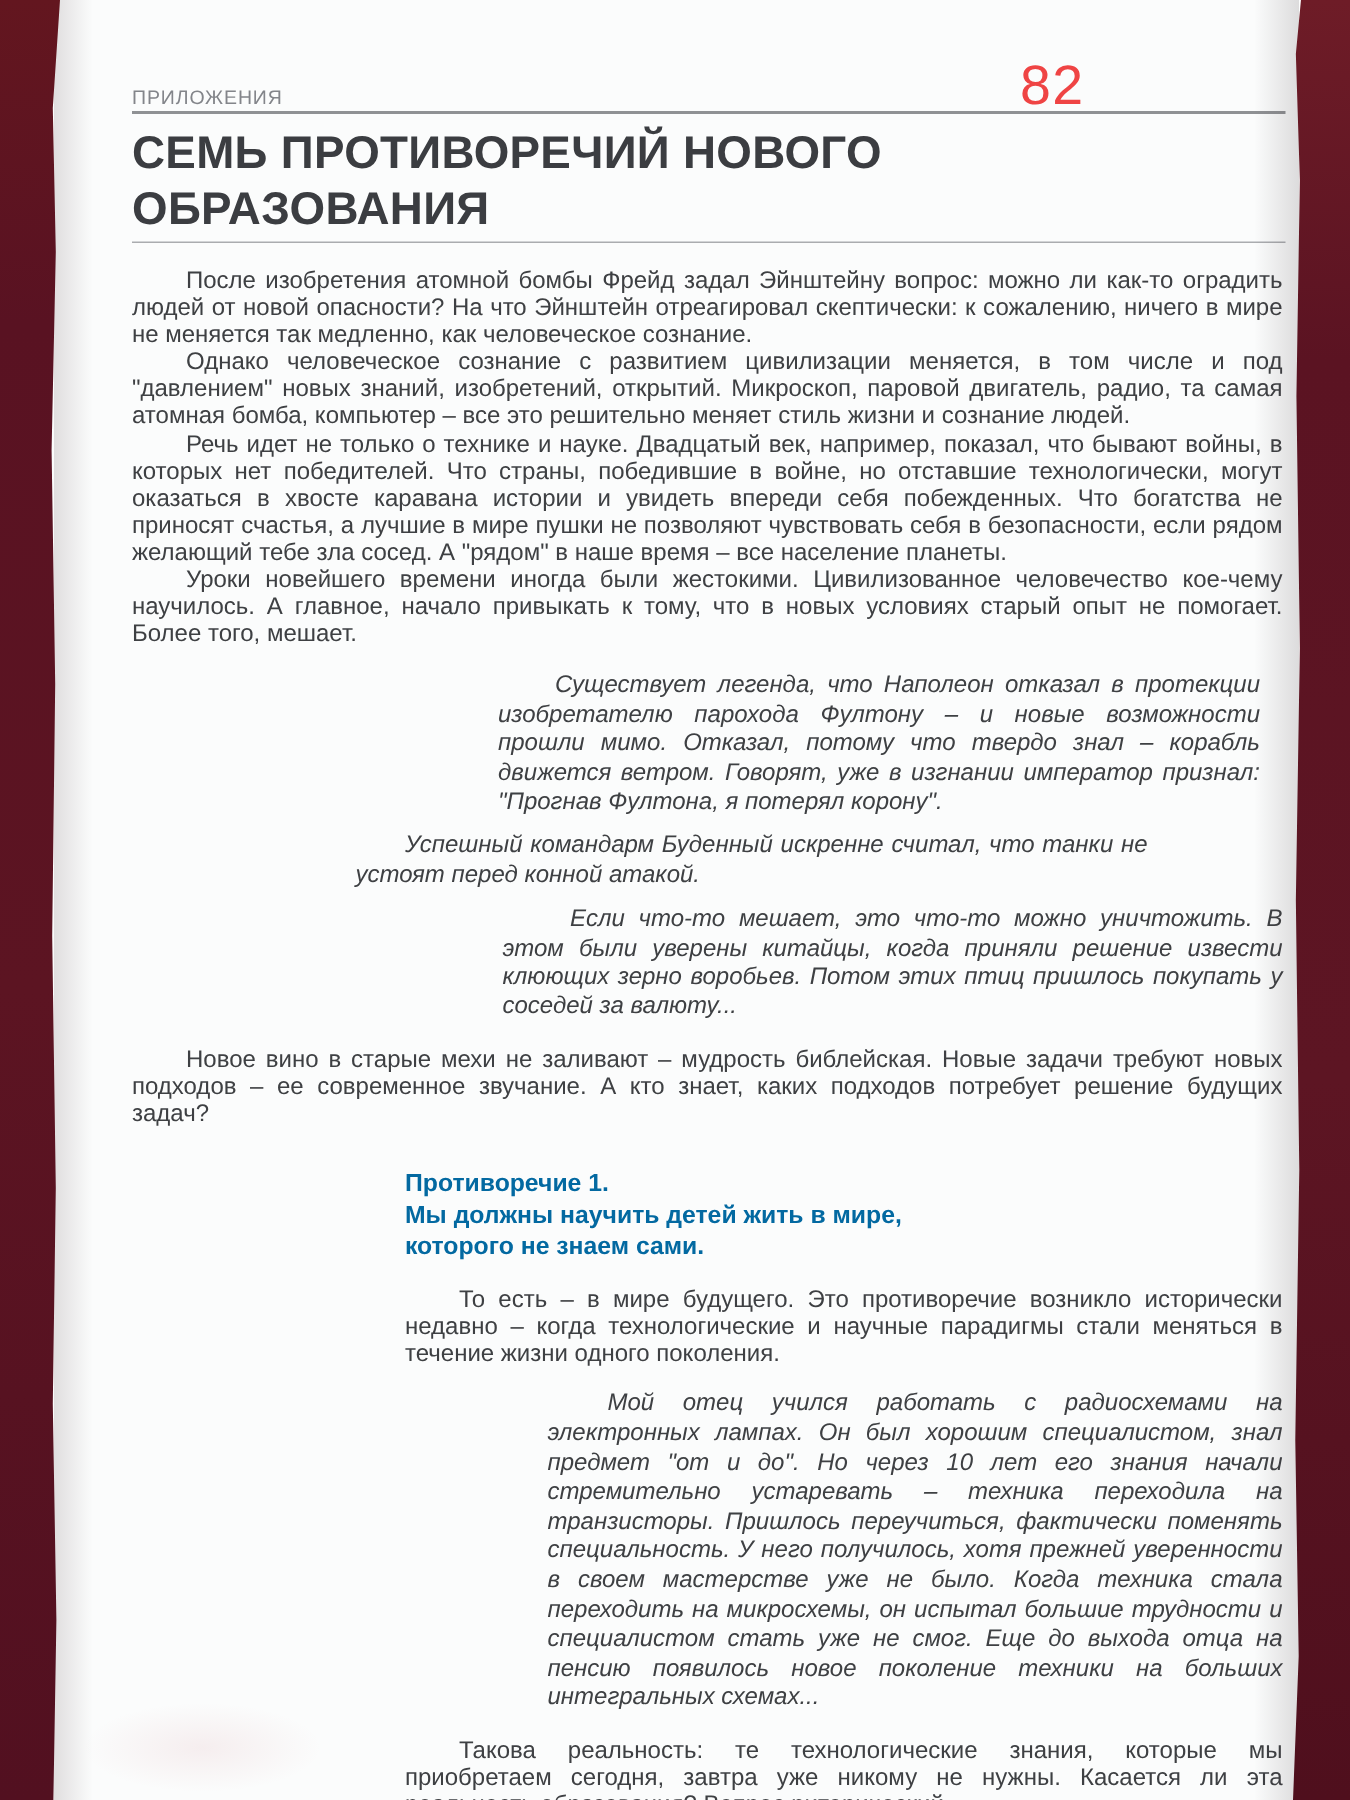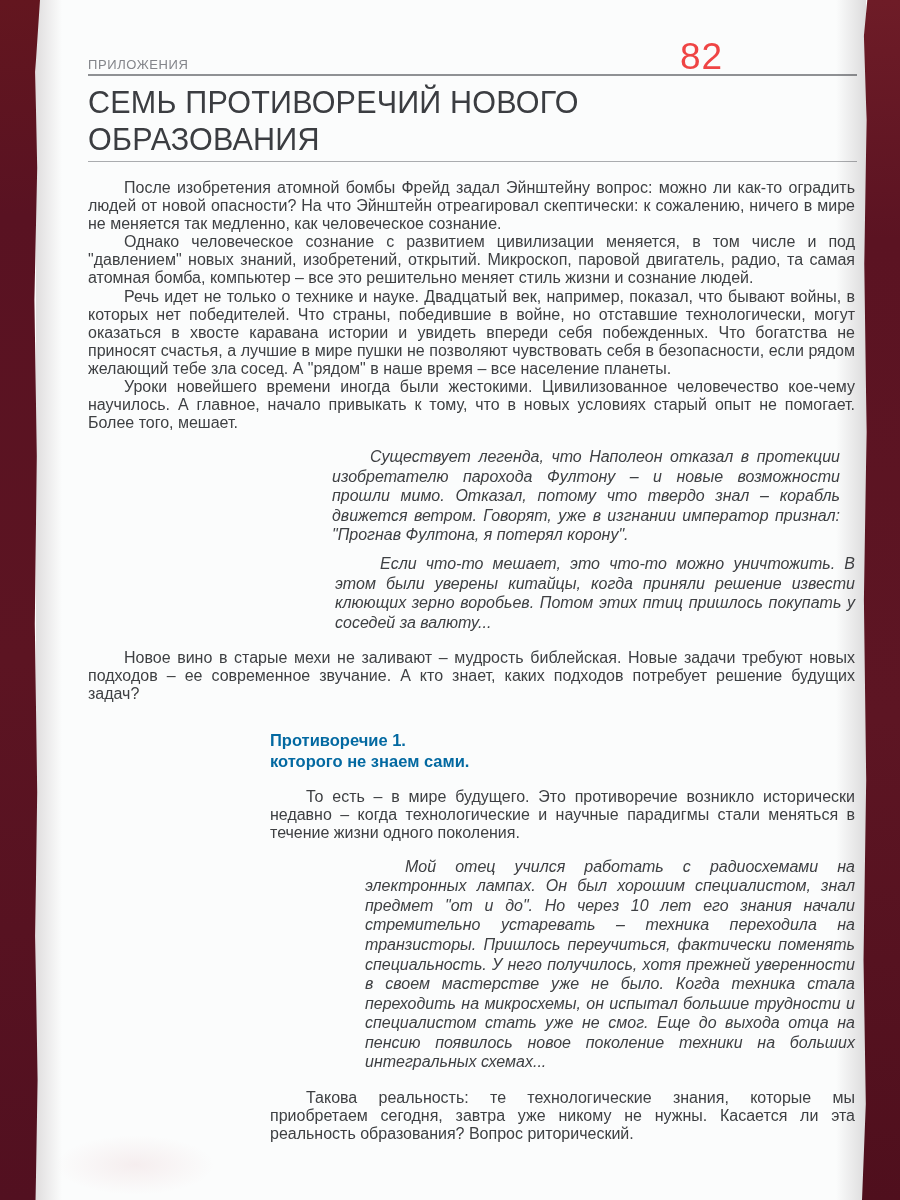--- a/index.html
+++ b/index.html
@@ -59,36 +59,38 @@
 <body>
 
 <div class="page">
 
   <div class="header-row">
     <span class="section-label">ПРИЛОЖЕНИЯ</span>
     <span class="page-number">82</span>
   </div>
   <div class="rule-header"></div>
 
-  <h1 class="chapter-title" style="margin:0;font-weight:normal;">СЕМЬ ПРОТИВОРЕЧИЙ НОВОГО ОБРАЗОВАНИЯ</h1>
+  <h1 class="chapter-title" style="margin:0;font-weight:bold;">СЕМЬ ПРОТИВОРЕЧИЙ НОВОГО ОБРАЗОВАНИЯ</h1>
   <div class="rule-title"></div>
 
   <div class="flow">
     <p class="para">После изобретения атомной бомбы Фрейд задал Эйнштейну вопрос: можно ли как-то оградить людей от новой опасности? На что Эйнштейн отреагировал скептически: к сожалению, ничего в мире не меняется так медленно, как человеческое сознание.</p>
     <p class="para">Однако человеческое сознание с развитием цивилизации меняется, в том числе и под "давлением" новых знаний, изобретений, открытий. Микроскоп, паровой двигатель, радио, та самая атомная бомба, компьютер – все это решительно меняет стиль жизни и сознание людей.</p>
     <p class="para">Речь идет не только о технике и науке. Двадцатый век, например, показал, что бывают войны, в которых нет победителей. Что страны, победившие в войне, но отставшие технологически, могут оказаться в хвосте каравана истории и увидеть впереди себя побежденных. Что богатства не приносят счастья, а лучшие в мире пушки не позволяют чувствовать себя в безопасности, если рядом желающий тебе зла сосед. А "рядом" в наше время – все население планеты.</p>
     <p class="para">Уроки новейшего времени иногда были жестокими. Цивилизованное человечество кое-чему научилось. А главное, начало привыкать к тому, что в новых условиях старый опыт не помогает. Более того, мешает.</p>
 
     <p class="quote q1">Существует легенда, что Наполеон отказал в протекции изобретателю парохода Фултону – и новые возможности прошли мимо. Отказал, потому что твердо знал – корабль движется ветром. Говорят, уже в изгнании император признал: "Прогнав Фултона, я потерял корону".</p>
+    <p class="quote q2">Успешный командарм Буденный искренне считал, что танки не устоят перед конной атакой.</p>
     <p class="quote q3">Если что-то мешает, это что-то можно уничтожить. В этом были уверены китайцы, когда приняли решение извести клюющих зерно воробьев. Потом этих птиц пришлось покупать у соседей за валюту...</p>
 
     <p class="para p5">Новое вино в старые мехи не заливают – мудрость библейская. Новые задачи требуют новых подходов – ее современное звучание. А кто знает, каких подходов потребует решение будущих задач?</p>
 
     <div class="heading-block">
       <div>Противоречие 1.</div>
+      <div>Мы должны научить детей жить в мире,</div>
       <div>которого не знаем сами.</div>
     </div>
 
     <p class="para indented p6">То есть – в мире будущего. Это противоречие возникло исторически недавно – когда технологические и научные парадигмы стали меняться в течение жизни одного поколения.</p>
 
     <p class="quote q4">Мой отец учился работать с радиосхемами на электронных лампах. Он был хорошим специалистом, знал предмет "от и до". Но через 10 лет его знания начали стремительно устаревать – техника переходила на транзисторы. Пришлось переучиться, фактически поменять специальность. У него получилось, хотя прежней уверенности в своем мастерстве уже не было. Когда техника стала переходить на микросхемы, он испытал большие трудности и специалистом стать уже не смог. Еще до выхода отца на пенсию появилось новое поколение техники на больших интегральных схемах...</p>
 
     <p class="para indented p7">Такова реальность: те технологические знания, которые мы приобретаем сегодня, завтра уже никому не нужны. Касается ли эта реальность образования? Вопрос риторический.</p>
   </div>
 

